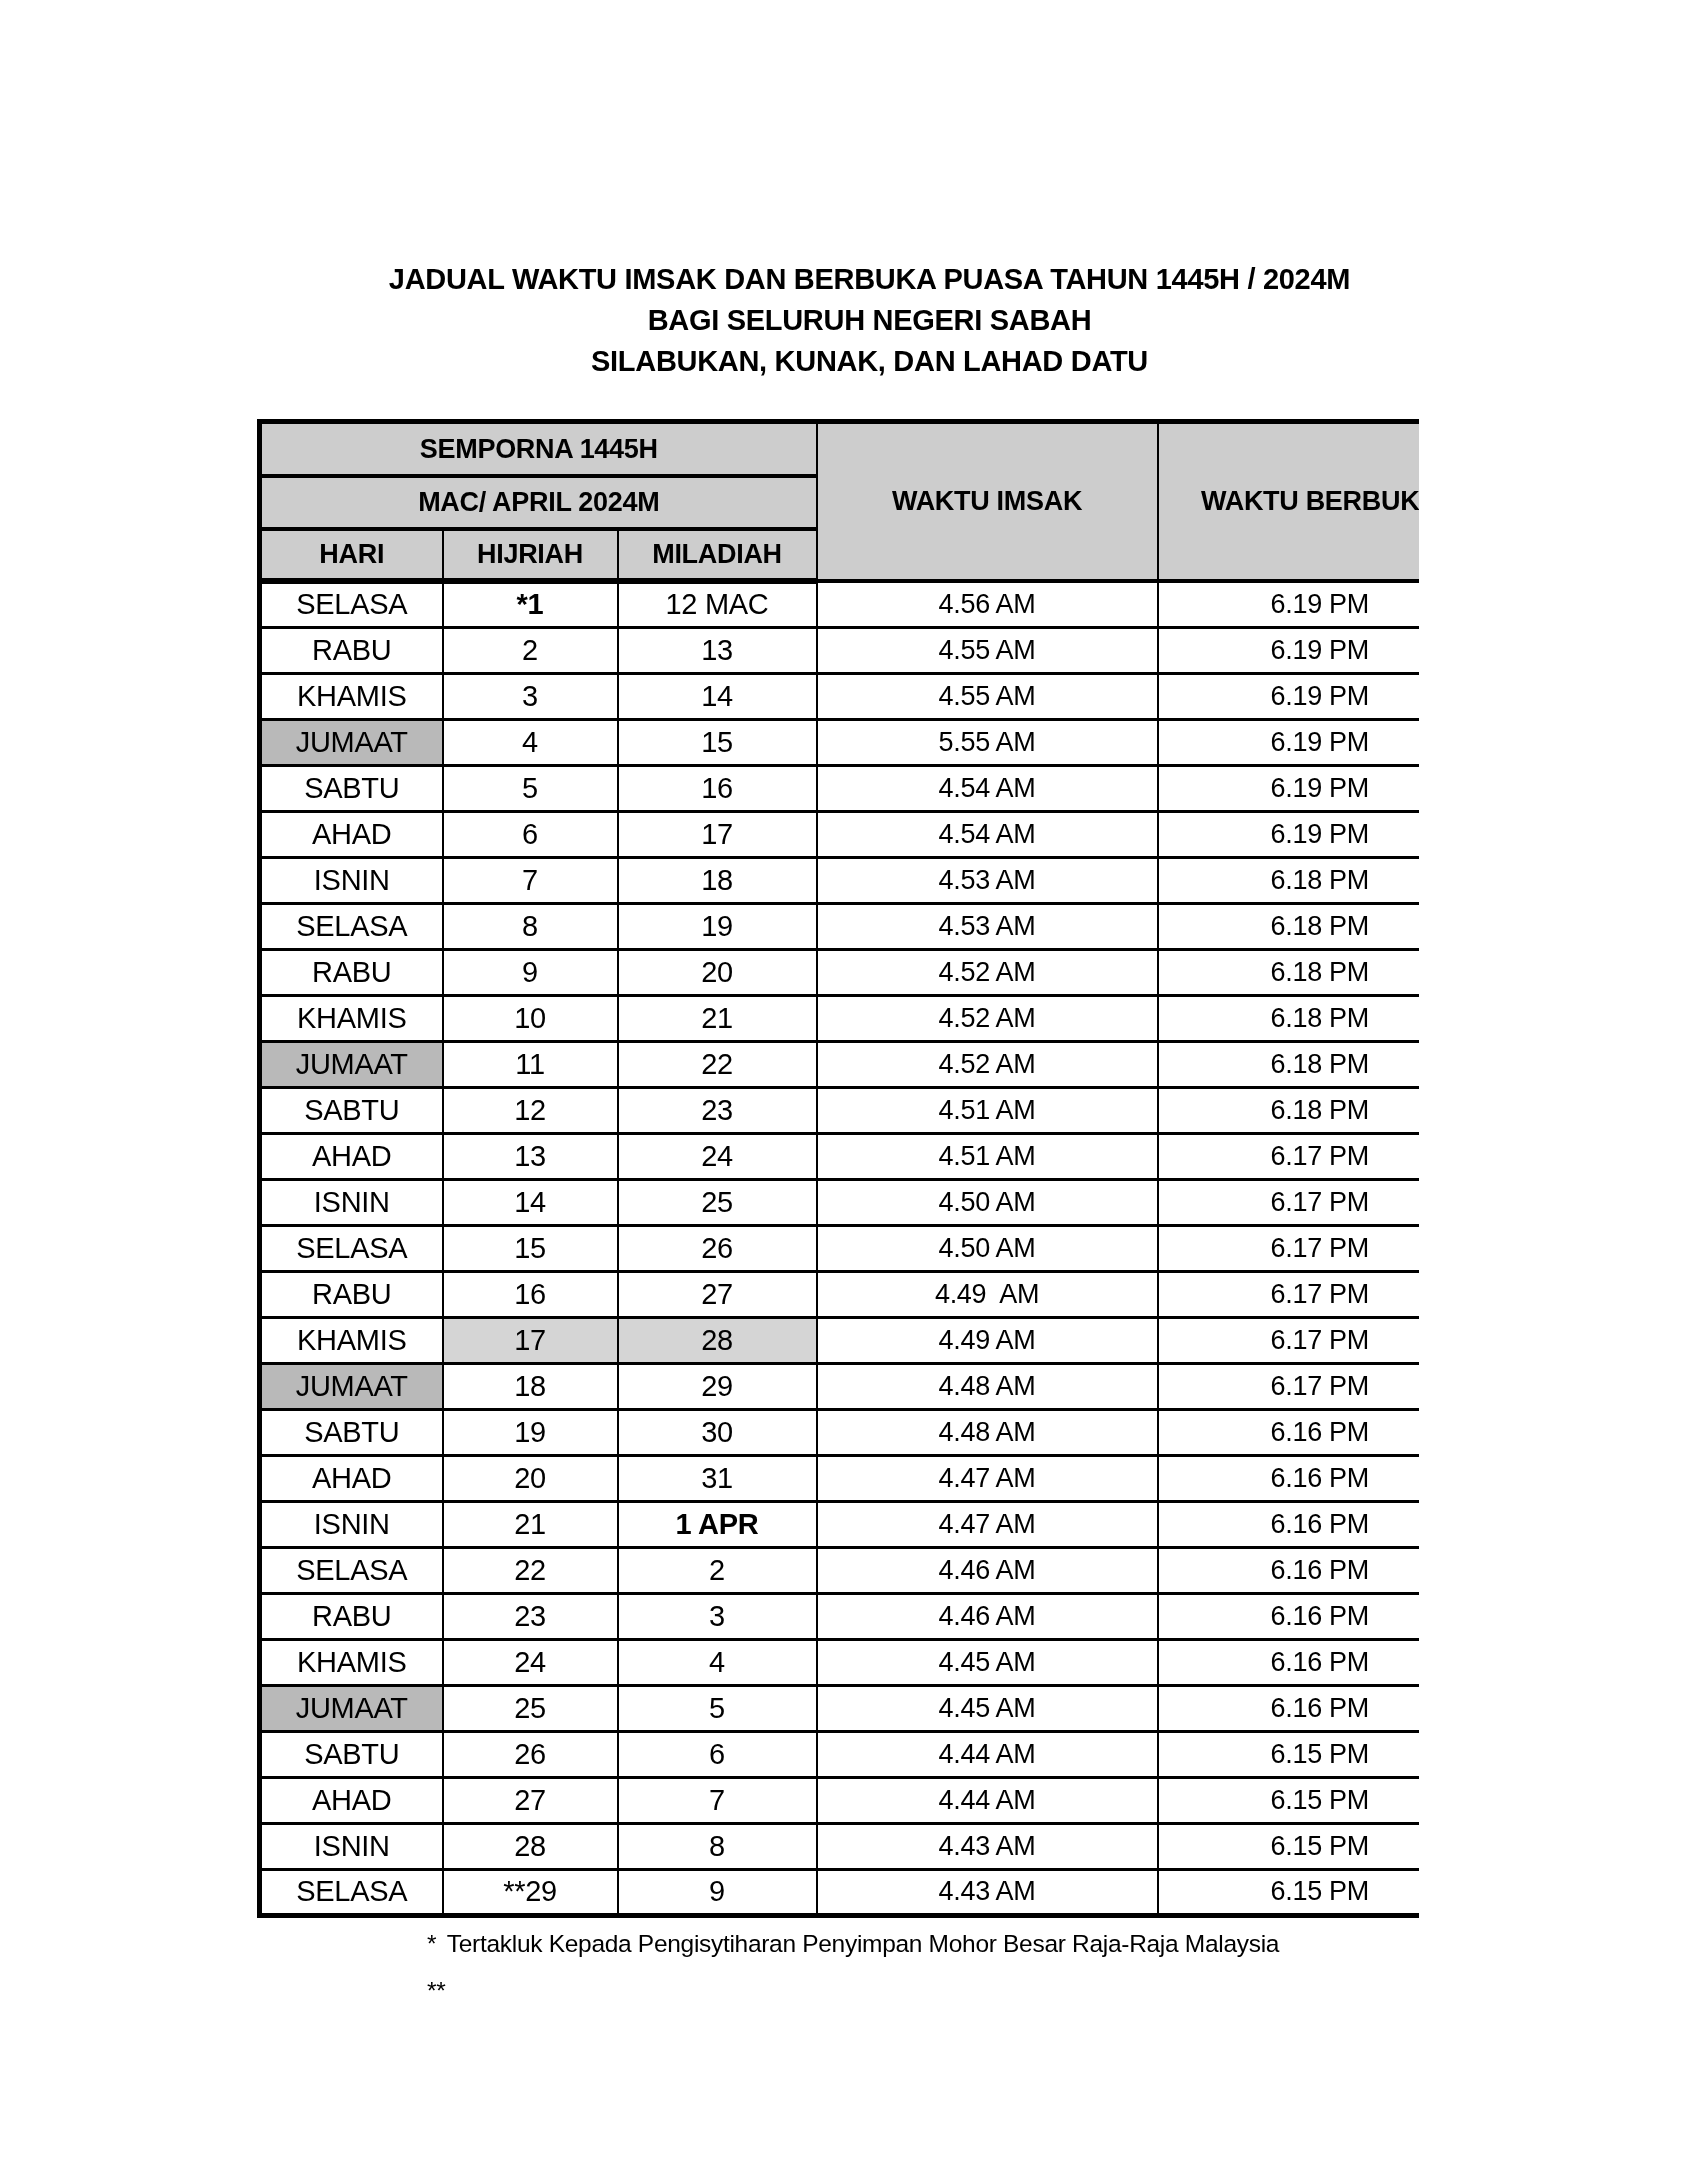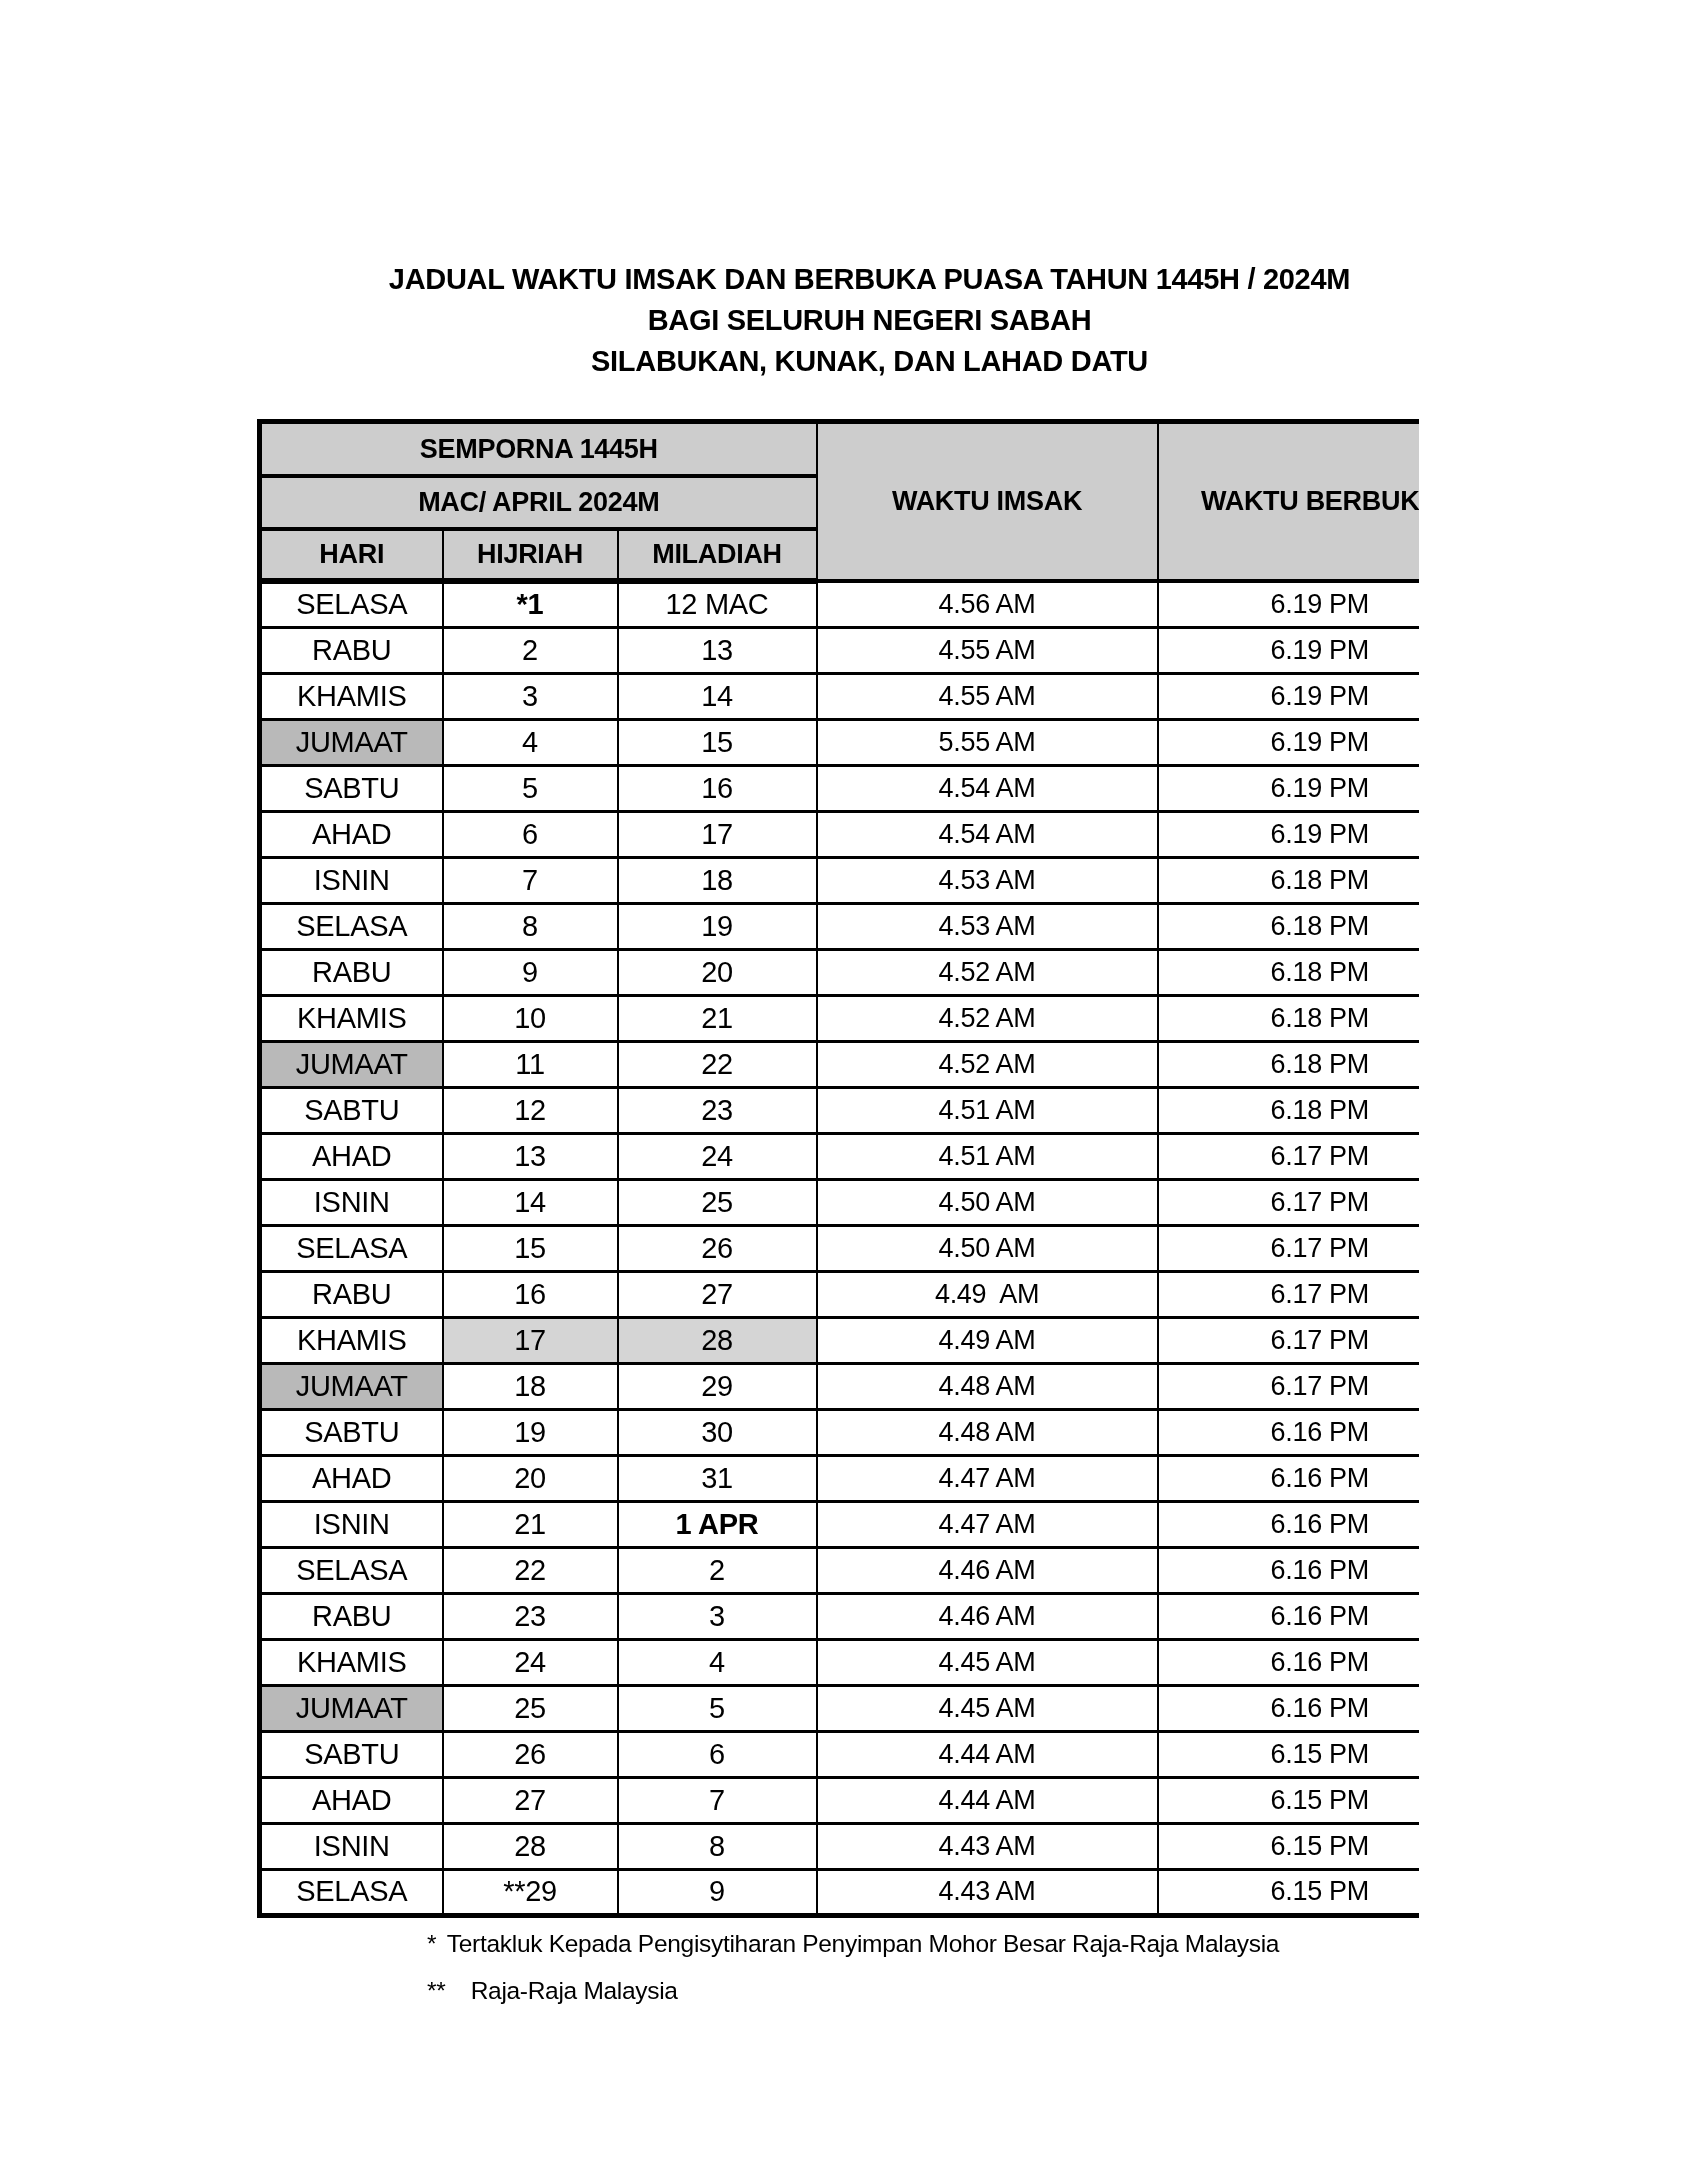--- a/index.html
+++ b/index.html
@@ -295,19 +295,18 @@
   <div class="footnotes">
     <div class="fn">
       <div class="fn-marker">*</div>
       <div class="fn-text">
         <div>Tertakluk Kepada Pengisytiharan Penyimpan Mohor Besar Raja-Raja Malaysia</div>
       </div>
     </div>
     <div class="fn">
       <div class="fn-marker">**</div>
       <div class="fn-text">
-        <div class="fn-line2">Raja-Raja Malaysia</div>
       </div>
     </div>
   </div>
 
 </div>
 
 
 </body></html>

